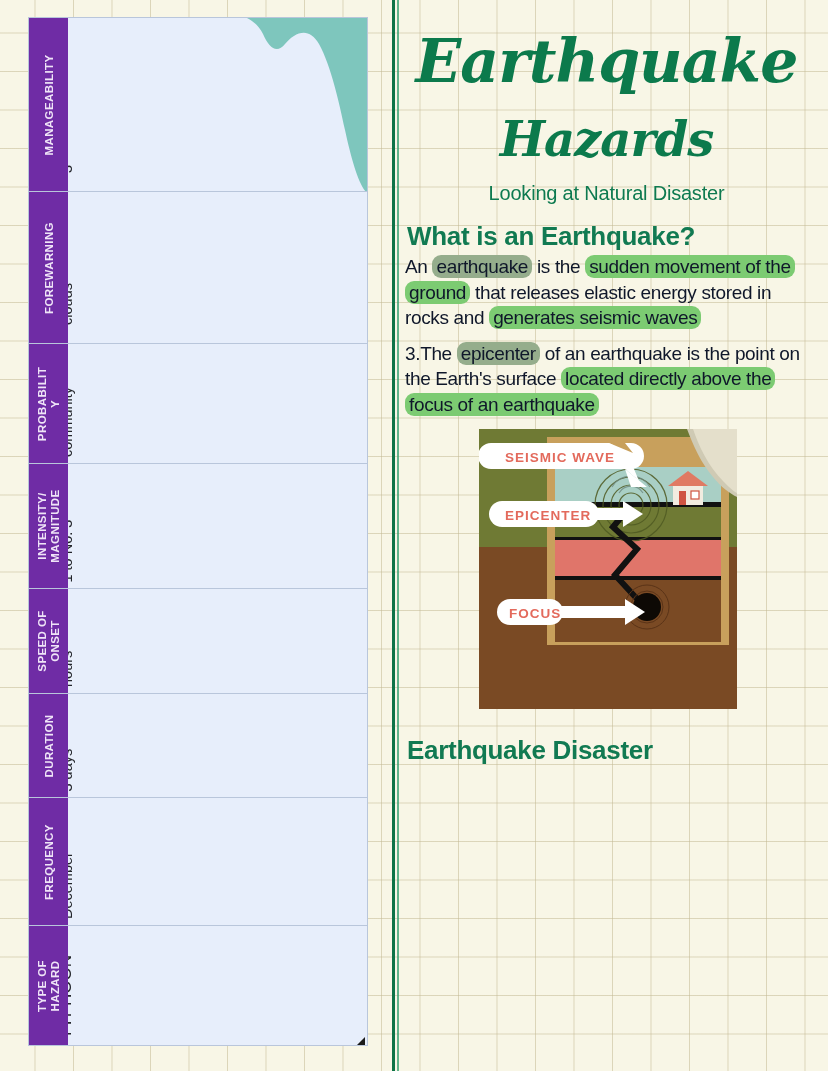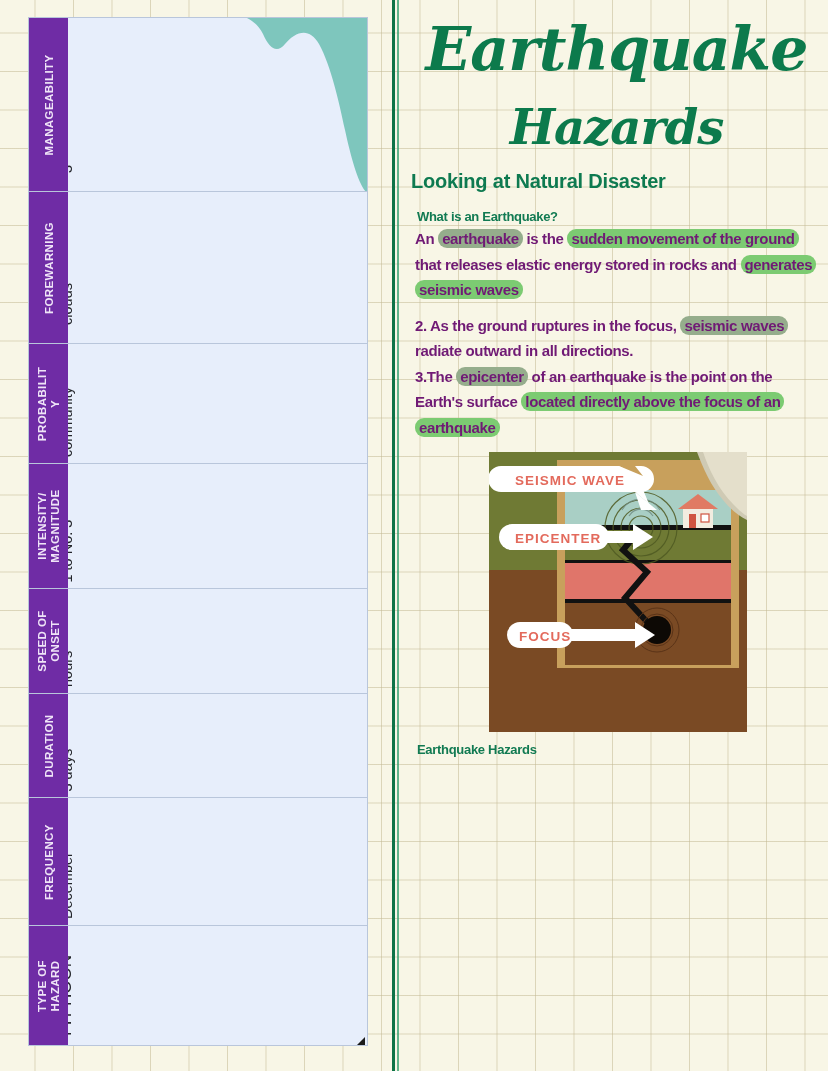--- a/index.html
+++ b/index.html
@@ -75,75 +75,75 @@
     position:absolute;right:2px;bottom:2px;width:10px;height:10px;
   }
   
   #divider{
     position:absolute;left:392px;top:0;width:9px;height:1071px;
   }
   #divider .l1{position:absolute;left:0;top:0;width:3px;height:100%;background:#0d7347;}
   #divider .l2{position:absolute;left:5px;top:0;width:2px;height:100%;background:#2f9e6d;opacity:.75;}
   
   #right{
-    position:absolute;left:401px;top:0;width:427px;height:1071px;
-    padding:0 6px 0 10px;box-sizing:border-box;
+    position:absolute;left:391px;top:0;width:427px;height:1071px;
+    padding:12px 6px 0 10px;box-sizing:border-box;
   }
   #title{
     text-align:center;
     color:#0c7a4c;
     font-family:"DejaVu Serif", serif;
     font-style:italic;
     font-weight:bold;
     font-size:60px;
     line-height:78px;
     letter-spacing:-1px;
     margin-top:10px;
   }
   #title .l2{display:block;font-size:48px;}
   #subtitle{
-    text-align:left;
+    text-align:center;
     color:#0e7a50;
     font-size:20px;
-    font-weight:bold;
+    font-weight:normal;
     letter-spacing:-.2px;
     margin-top:4px;
   }
   .sect-head{
     color:#117a52;
-    font-size:13px;
+    font-size:26px;
     font-weight:bold;
     letter-spacing:-.3px;
     margin:0 0 2px 6px;
   }
   .body-text{
-    color:#701a75;
-    font-size:15px;
+    color:#0f172a;
+    font-size:19px;
     line-height:25.5px;
-    font-weight:bold;
+    font-weight:normal;
     letter-spacing:-.35px;
     margin:0 0 0 4px;
   }
   .hl{
     background:#7ccb72;
     border-radius:9px;
     padding:1px 4px;
     box-decoration-break:clone;
     -webkit-box-decoration-break:clone;
   }
   .hl-dark{
     background:#95ad8c;
     border-radius:9px;
     padding:1px 4px;
     box-decoration-break:clone;
     -webkit-box-decoration-break:clone;
   }
   
   #diagram-wrap{
-    margin:12px 0 0 78px;
+    margin:12px 0 16px 78px;
     width:258px;height:280px;
     position:relative;
   }
   #diagram{width:258px;height:280px;display:block;}
   
   .gap-s{height:10px;}
   .gap-m{height:16px;}
 </style>
 </head>
 <body>
@@ -285,21 +285,20 @@
 
   <div id="subtitle">Looking at Natural Disaster</div>
 
   <div class="gap-m"></div>
 
   <div class="sect-head">What is an Earthquake?</div>
   <div class="body-text">An <span class="hl-dark">earthquake</span> is the <span class="hl">sudden movement of the ground</span> that releases elastic energy stored in rocks and <span class="hl">generates seismic waves</span></div>
 
   <div class="gap-s"></div>
 
-  <div class="body-text">2. As the ground ruptures in the focus, <span class="hl-dark">seismic waves</span> radiate outward in all directions.</div>
   <div class="body-text">3.The <span class="hl-dark">epicenter</span> of an earthquake is the point on the Earth's surface <span class="hl">located directly above the focus of an earthquake</span></div>
 
   <div id="diagram-wrap">
     <svg id="diagram" viewBox="0 0 258 280">
 
       <rect x="0" y="0" width="258" height="280" fill="#c8a05c"></rect>
 
       <rect x="0" y="0" width="258" height="118" fill="#6f7a34"></rect>
       <rect x="0" y="118" width="258" height="162" fill="#7a4a24"></rect>
 
@@ -368,15 +367,15 @@
 
       <g>
         <path d="M208,0 C214,16 222,34 234,48 C242,58 250,64 258,68 L258,0 Z" fill="#cfcab4"></path>
         <path d="M214,0 C220,18 230,38 244,52 C250,58 254,62 258,64 L258,0 Z" fill="#e4dfcb"></path>
       </g>
     </svg>
   </div>
 
   <div class="gap-s"></div>
 
-  <div class="sect-head">Earthquake Hazards</div>
+  <div class="sect-head">Earthquake Disaster</div>
 
 </div>
 
 </body></html>

